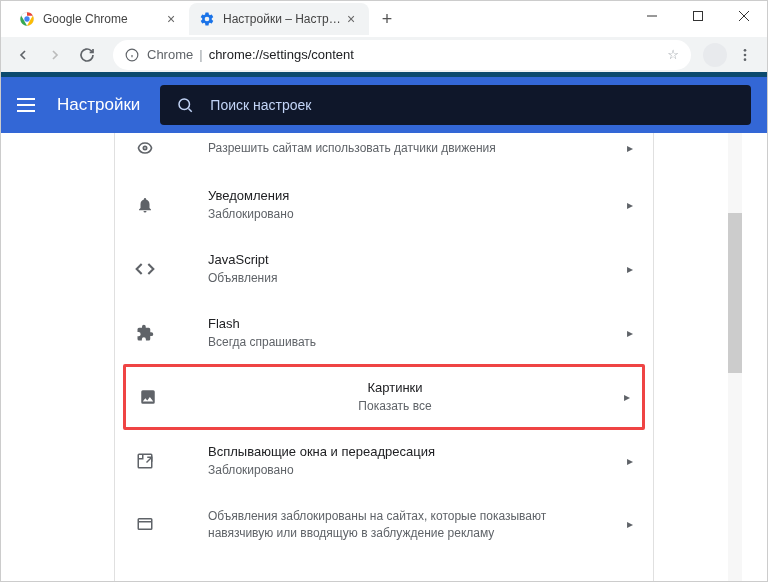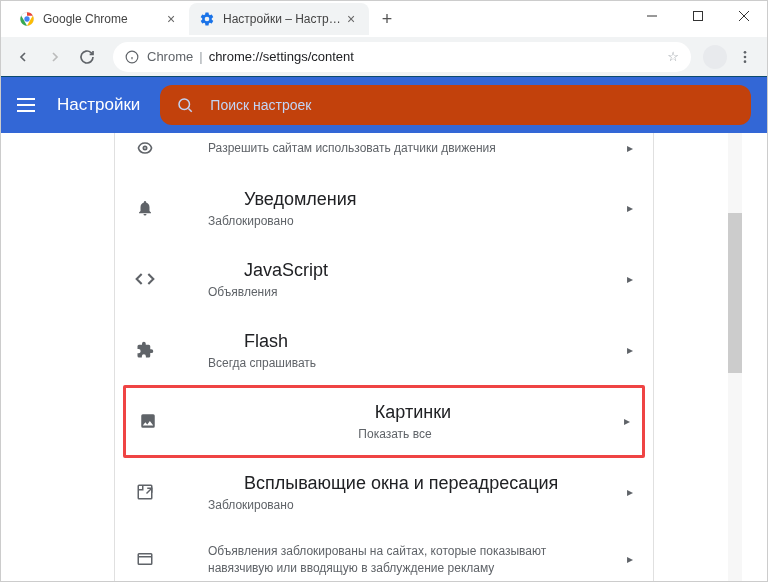--- a/index.html
+++ b/index.html
@@ -14,49 +14,49 @@
 .tabstrip { height: 36px; background: #fff; display: flex; align-items: center; padding: 0 8px; margin-top: -36px; }
 .tab { height: 32px; min-width: 180px; max-width: 180px; display: flex; align-items: center; padding: 0 10px; border-radius: 8px 8px 0 0; font-size: 12px; color: #444; position: relative; }
 .tab.active { background: #f1f3f4; }
 .tab.inactive { background: #fff; }
 .tab-icon { width: 16px; height: 16px; margin-right: 8px; flex-shrink: 0; }
 .tab-label { flex: 1; white-space: nowrap; overflow: hidden; text-overflow: ellipsis; }
 .tab-close { width: 16px; height: 16px; display: flex; align-items: center; justify-content: center; color: #666; font-size: 14px; }
 .newtab { width: 28px; height: 28px; display: flex; align-items: center; justify-content: center; color: #555; font-size: 18px; margin-left: 4px; }
 
 
-.toolbar { height: 40px; background: #f1f3f4; display: flex; align-items: center; padding: 0 8px; gap: 4px; border-bottom: 1px solid #0c4a6e; }
+.toolbar { height: 40px; background: #f1f3f4; display: flex; align-items: center; padding: 0 8px; gap: 4px; border-bottom: 5px solid #0c4a6e; }
 .navbtn { width: 28px; height: 28px; display: flex; align-items: center; justify-content: center; color: #5f6368; border-radius: 50%; }
 .navbtn.disabled { color: #bbb; }
 .omnibox { flex: 1; height: 30px; background: #fff; border-radius: 15px; display: flex; align-items: center; padding: 0 12px; margin: 0 8px; font-size: 13px; color: #5f6368; }
 .omnibox .secure { margin-right: 8px; color: #5f6368; display: flex; align-items: center; }
 .omnibox .url-prefix { color: #5f6368; }
 .omnibox .url-path { color: #202124; }
 .omnibox .url-sep { color: #9aa0a6; margin: 0 6px; }
 .omnibox .star { margin-left: auto; color: #9aa0a6; }
 .avatar { width: 24px; height: 24px; border-radius: 50%; background: #e8eaed; }
 .menu-dots { width: 28px; height: 28px; display: flex; align-items: center; justify-content: center; color: #5f6368; }
 
 
 .settings-header { height: 56px; background: #3367d6; display: flex; align-items: center; padding: 0 16px; color: #fff; }
 .hamburger { width: 24px; height: 24px; margin-right: 16px; display: flex; flex-direction: column; justify-content: center; gap: 4px; }
 .hamburger span { display: block; height: 2px; background: #fff; width: 18px; }
 .settings-title { font-size: 17px; font-weight: 500; margin-right: 20px; }
-.searchbox { flex: 1; max-width: 680px; height: 40px; background: #c2410c; border-radius: 12px; display: flex; align-items: center; padding: 0 16px; color: #c2d4f6; }
+.searchbox { flex: 1; max-width: 680px; height: 40px; background: #0f172a; border-radius: 4px; display: flex; align-items: center; padding: 0 16px; color: #c2d4f6; }
 .searchbox-icon { margin-right: 16px; }
 .searchbox-text { font-size: 14px; }
 
 
 .content { background: #fff; height: calc(582px - 36px - 40px - 56px); overflow-y: auto; position: relative; }
 .card { width: 540px; margin: 0 auto; background: #fff; border-left: 1px solid #e0e0e0; border-right: 1px solid #e0e0e0; }
 .row { display: flex; align-items: center; padding: 14px 20px; min-height: 62px; position: relative; gap: 33px; }
 .row + .row { }
 .row-icon { width: 20px; height: 20px; margin-right: 20px; color: #5f6368; display: flex; align-items: center; justify-content: center; flex-shrink: 0; }
 .row-text { flex: 1; min-width: 0; }
-.row-title { font-size: 18px; color: #202124; line-height: 1.4; margin-left: 36px; }
+.row-title { font-size: 13px; color: #202124; line-height: 1.4; }
 .row-sub { font-size: 12px; color: #5f6368; line-height: 1.4; margin-top: 1px; }
 .row-chevron { color: #5f6368; margin-left: 12px; font-size: 12px; }
 .row.highlighted { border: 3px solid #ef4444; border-radius: 2px; margin: -1px 8px; padding: 12px 12px; text-align: center; }
 .row.truncated-top { min-height: 40px; padding-top: 4px; }
 
 
 .scrollbar { position: absolute; right: 25px; top: 132px; width: 14px; height: calc(582px - 132px); background: #f7f7f7; }
 .scrollthumb { position: absolute; top: 80px; width: 14px; height: 160px; background: #ccc; border-radius: 0; }
 
 svg { display: block; }

